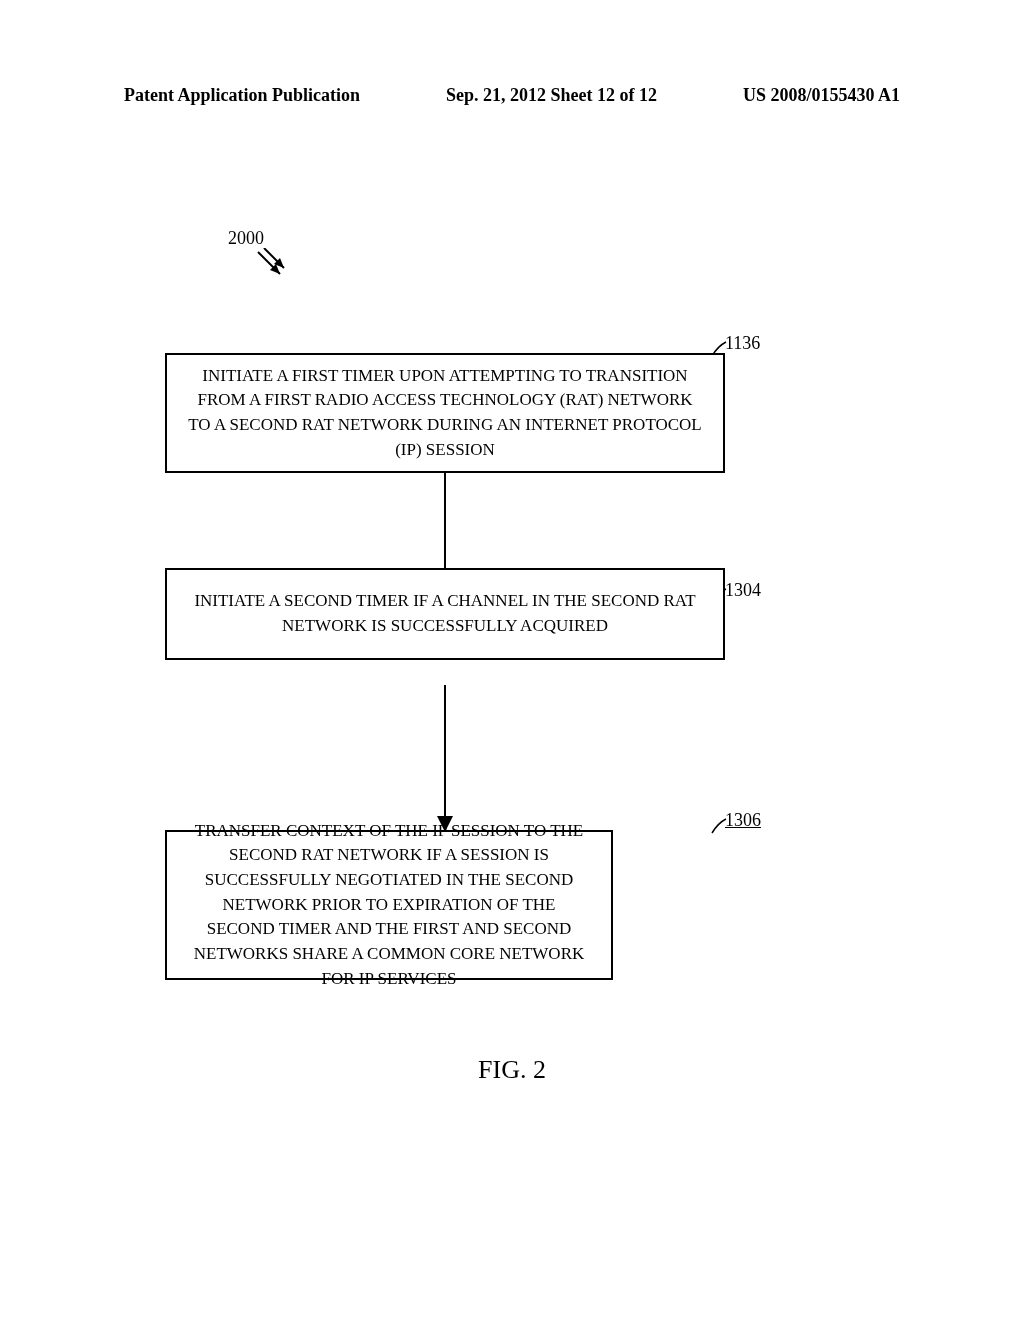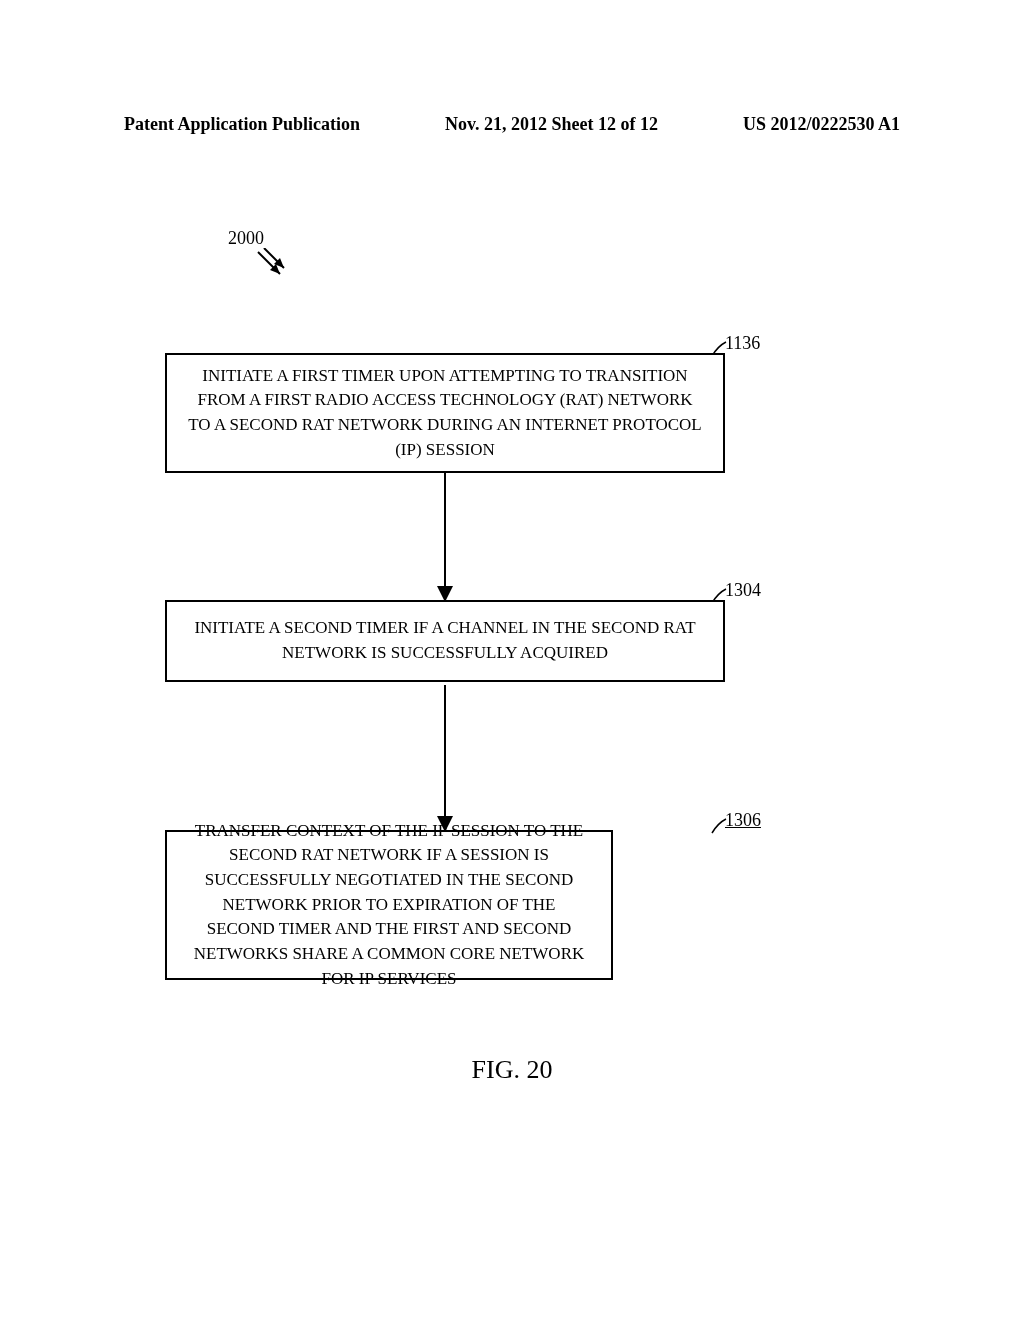--- a/index.html
+++ b/index.html
@@ -20,21 +20,20 @@
       left: 0;
       width: 100%;
       display: flex;
       justify-content: space-between;
       padding: 0 124px;
       font-size: 18px;
       font-weight: bold;
     }
     .header-part {
       white-space: nowrap;
-      margin-top: 29px;
     }
     .ref-num {
       position: absolute;
       font-size: 18px;
       font-family: "Times New Roman", Times, serif;
     }
     .ref-1300 {
       top: 228px;
       left: 228px;
     }
@@ -77,24 +76,24 @@
       line-height: 1.45;
       font-family: "Times New Roman", Times, serif;
     }
     .box-1302 {
       top: 353px;
       left: 165px;
       width: 560px;
       height: 120px;
     }
     .box-1304 {
-      top: 600px;
+      top: 568px;
       left: 165px;
       width: 560px;
-      height: 82px;
+      height: 92px;
     }
     .box-1306 {
       top: 830px;
       left: 165px;
       width: 448px;
       height: 150px;
     }
     .connector {
       position: absolute;
       left: 444px;
@@ -135,22 +134,22 @@
     }
     .curve-1302 { top: 338px; left: 710px; }
     .curve-1304 { top: 585px; left: 710px; }
     .curve-1306 { top: 815px; left: 710px; }
   </style>
 </head>
 <body>
 
 <div class="header">
   <span class="header-part">Patent Application Publication</span>
-  <span class="header-part">Nov. 21, 2012  Sheet 12 of 12</span>
-  <span class="header-part">US 2012/0222530 A1</span>
+  <span class="header-part">Sep. 21, 2012  Sheet 12 of 12</span>
+  <span class="header-part">US 2008/0155430 A1</span>
 </div>
 
 <div class="ref-num ref-1300">2000</div>
 <svg class="ref-arrow-1300" width="40" height="40">
   <line x1="4" y1="4" x2="26" y2="26" stroke="black" stroke-width="2"></line>
   <polygon points="26,26 16,22 22,16" fill="black"></polygon>
   <line x1="10" y1="0" x2="30" y2="20" stroke="black" stroke-width="2"></line>
   <polygon points="30,20 20,16 26,10" fill="black"></polygon>
 </svg>
 
@@ -177,13 +176,13 @@
 <div class="arrowhead arrow-2"></div>
 
 <svg class="curve-tick curve-1306">
   <path d="M 2 18 Q 8 8 16 4" stroke="black" stroke-width="1.5" fill="none"></path>
 </svg>
 <div class="ref-num ref-1306">1306</div>
 <div class="box box-1306">
   <div class="box-text">TRANSFER CONTEXT OF THE IP SESSION TO THE SECOND RAT NETWORK IF A SESSION IS SUCCESSFULLY NEGOTIATED IN THE SECOND NETWORK PRIOR TO EXPIRATION OF THE SECOND TIMER AND THE FIRST AND SECOND NETWORKS SHARE A COMMON CORE NETWORK FOR IP SERVICES</div>
 </div>
 
-<div class="figure-label">FIG. 20</div>
+<div class="figure-label">FIG. 2</div>
 
 </body></html>

